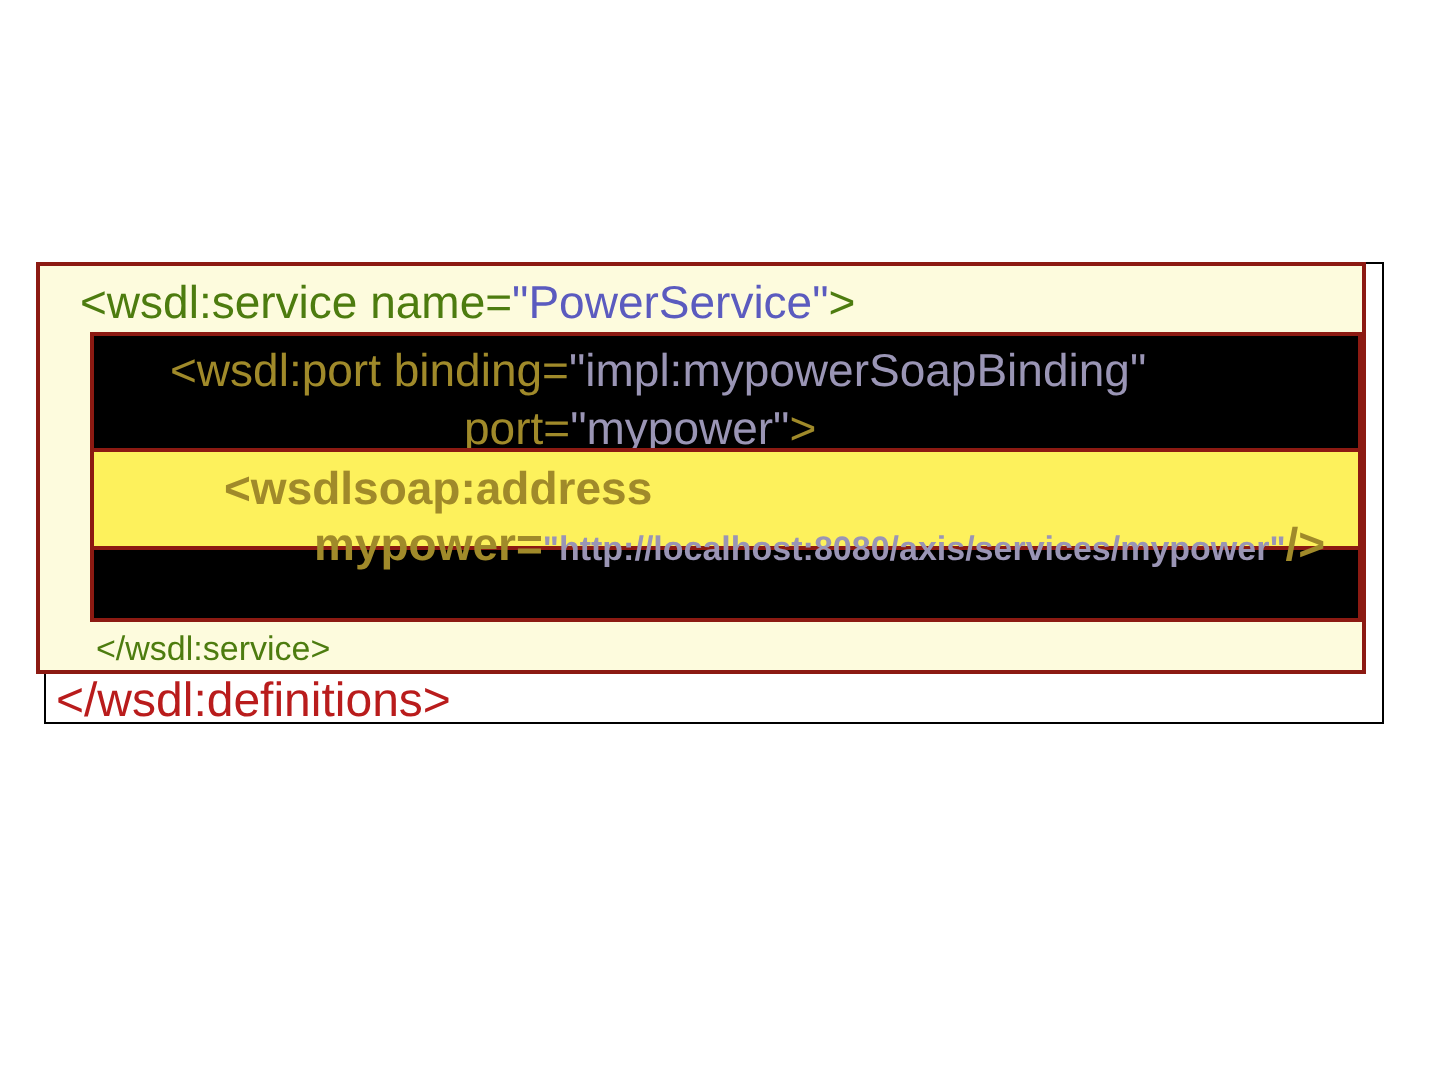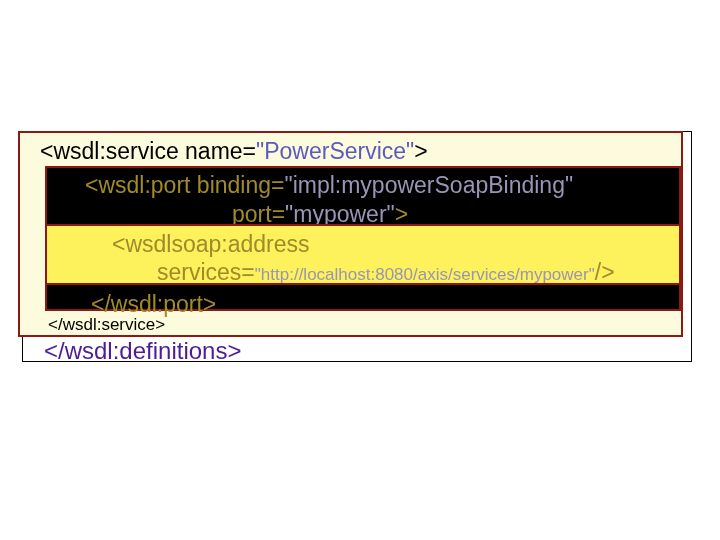--- a/index.html
+++ b/index.html
@@ -57,24 +57,25 @@
     border: 2px solid #8c1a12;
     background: #000000;
   }
 
   
   .box-address {
     position: absolute;
     left: -2px;
     top: 56px;
     width: 636px;
-    height: 61px;
+    height: 51px;
     box-sizing: border-box;
     border: 2px solid #8c1a12;
     background: #fdf15c;
+    font-weight: bold;
   }
 
   .code-line {
     position: absolute;
     white-space: nowrap;
     line-height: 1;
   }
 
   
   .l-service-open   { left: 20px;  top: 7px;   font-size: 23px; }
@@ -88,25 +89,25 @@
   .l-definitions-close {
     position: absolute;
     left: 28px;
     top: 339px;
     font-size: 24px;
     white-space: nowrap;
     line-height: 1;
   }
 
   
-  .tag-maroon  { color: #000000; }
+  .tag-maroon  { color: #4d7c0f; }
   .tag-olive   { color: #a08a2a; }
   .val-blue    { color: #5b5bbf; }
   .val-grey    { color: #9a95b5; }
-  .tag-purple  { color: #4c1d95; margin-left: 16px; }
+  .tag-purple  { color: #b91c1c; }
 
   
   .url-small { font-size: 17px; }
 </style>
 </head>
 <body>
 
 <div id="slide">
 
   <div class="black-frame"></div>
@@ -118,25 +119,24 @@
     <div class="box-port">
 
       <div class="code-line l-port-open"><span class="tag-olive">&lt;wsdl:port binding=</span><span class="val-grey">"impl:mypowerSoapBinding"</span></div>
 
       <div class="code-line l-port-name"><span class="tag-olive">port=</span><span class="val-grey">"mypower"</span><span class="tag-olive">&gt;</span></div>
 
       <div class="box-address">
 
         <div class="code-line l-address-open"><span class="tag-olive">&lt;wsdlsoap:address</span></div>
 
-        <div class="code-line l-address-loc"><span class="tag-olive">services=</span><span class="val-grey url-small">"http://localhost:8080/axis/services/mypower"</span><span class="tag-olive">/&gt;</span></div>
+        <div class="code-line l-address-loc"><span class="tag-olive">mypower=</span><span class="val-grey url-small">"http://localhost:8080/axis/services/mypower"</span><span class="tag-olive">/&gt;</span></div>
 
       </div>
 
-      <div class="code-line l-port-close"><span class="tag-olive">&lt;/wsdl:port&gt;</span></div>
 
     </div>
 
     <div class="code-line l-service-close"><span class="tag-maroon">&lt;/wsdl:service&gt;</span></div>
 
   </div>
 
   <div class="l-definitions-close"><span class="tag-purple">&lt;/wsdl:definitions&gt;</span></div>
 
 </div>

